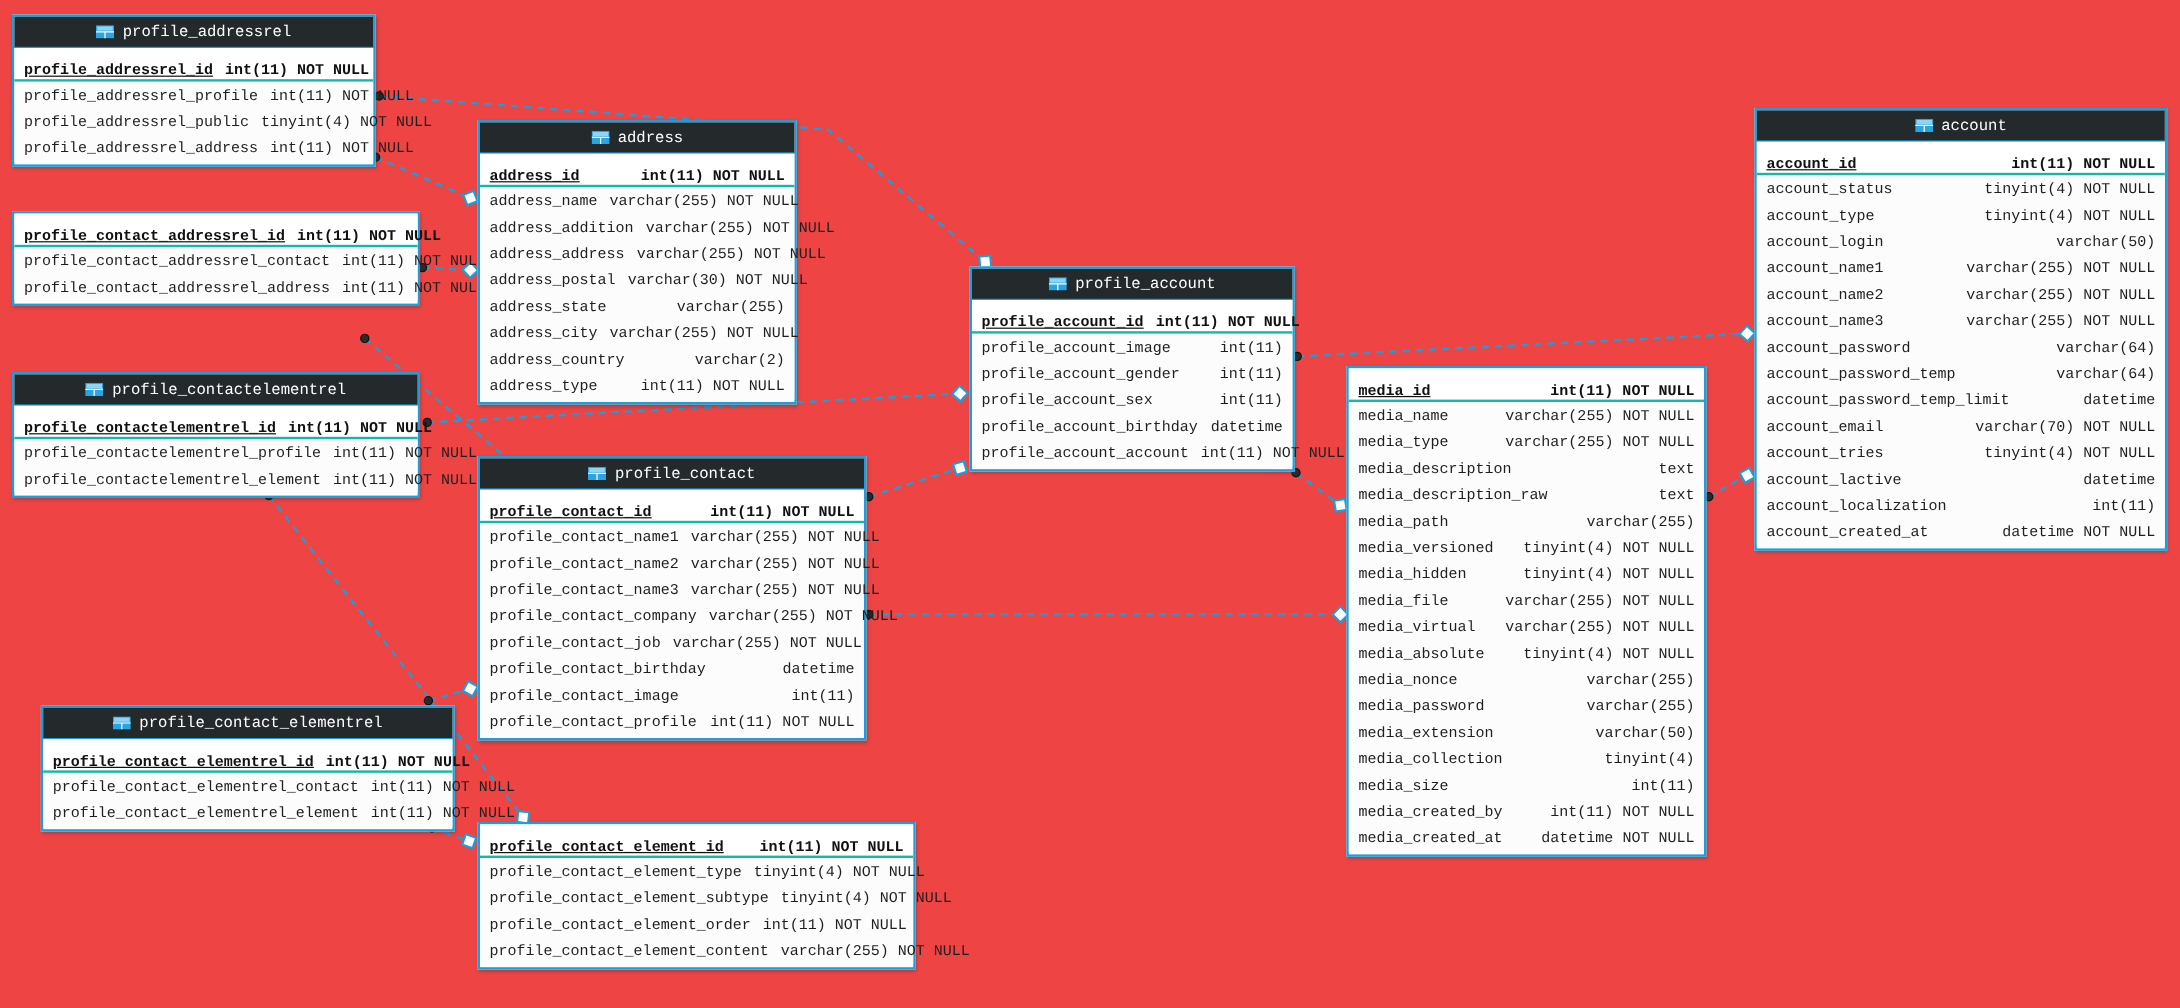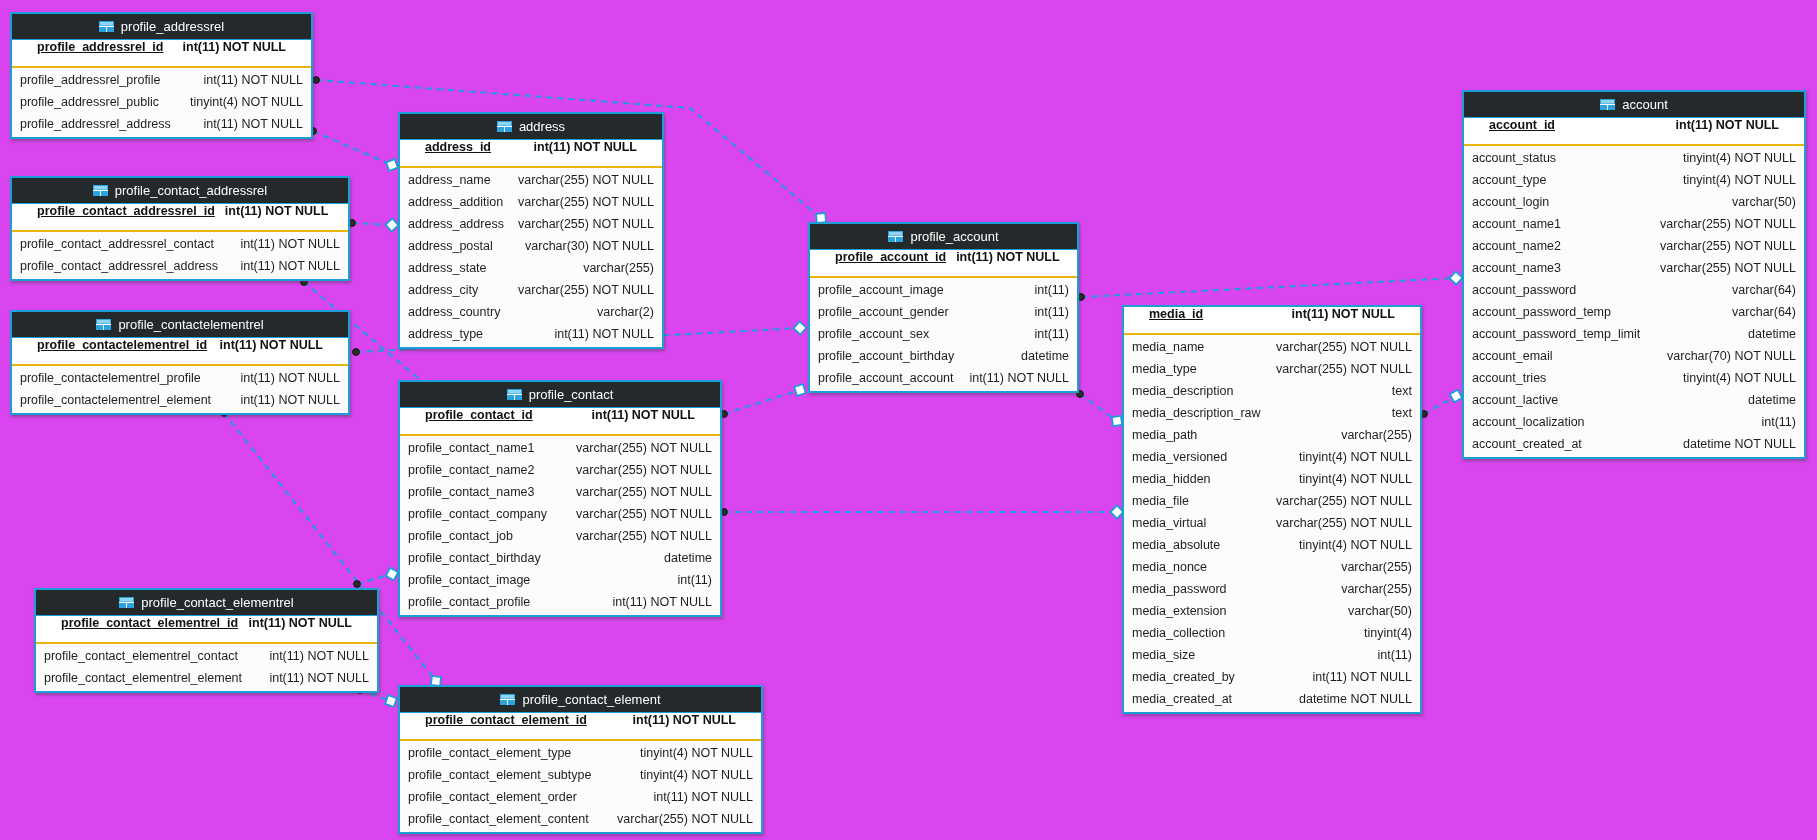--- a/index.html
+++ b/index.html
@@ -1,21 +1,21 @@
 <!DOCTYPE html>
 <html><head>
 <meta charset="utf-8">
 <style>
   html,body{margin:0;padding:0;background:#ffffff;}
   #canvas{
     position:relative;
     width:1817px;height:840px;
-    background:#d946ef;
+    background:#ef4444;
     overflow:hidden;
-    font-family:Liberation Sans, sans-serif;
+    font-family:Liberation Mono, monospace;
   }
   #relations{position:absolute;left:0;top:0;z-index:1;}
   .db-table{
     position:absolute;
     z-index:2;
     background:#fdfdfd;
     border:2px solid #1b9ed9;
     box-shadow:1px 2px 3px rgba(60,60,60,.45);
     box-sizing:border-box;
   }
@@ -26,28 +26,28 @@
     display:flex;align-items:center;justify-content:center;
     gap:7px;
     font-size:13px;
     border-bottom:1px solid #1b9ed9;
     cursor:move;
     white-space:nowrap;
   }
   .tbl-icon{flex:0 0 auto;display:block;}
   .pk-row{
     height:26px;
-    display:flex;align-items:flex-start;justify-content:space-between;
+    display:flex;align-items:flex-end;justify-content:space-between;
     gap:10px;
-    padding:0 25px;
+    padding:0 8px;
     background:#ffffff;
     color:#111111;
     font-size:12.5px;
     font-weight:bold;
-    border-bottom:2px solid #eab308;
+    border-bottom:2px solid #14b8a6;
     white-space:nowrap;
   }
   .pk-row .fname{text-decoration:underline;}
   .field-row{
     height:22px;
     display:flex;align-items:center;justify-content:space-between;
     gap:10px;
     padding:0 8px;
     background:#fcfcfc;
     color:#1e1e1e;
@@ -152,29 +152,20 @@
           <span class="fname">profile_addressrel_public</span>
           <span class="ftype">tinyint(4) NOT NULL</span>
         </div>
         <div class="field-row">
           <span class="fname">profile_addressrel_address</span>
           <span class="ftype">int(11) NOT NULL</span>
         </div>
       </div>
     </div>
     <div class="db-table" style="left: 10px; top: 176px; width: 340px;">
-      <div class="tbl-header">
-        <svg width="15" height="11" class="tbl-icon">
-          <rect x="0" y="0" width="15" height="11" fill="#2aa5e0"></rect>
-          <rect x="1" y="1" width="13" height="3.5" fill="#8ed4f4"></rect>
-          <line x1="0" y1="5.5" x2="15" y2="5.5" stroke="#fff" stroke-width="1"></line>
-          <line x1="7.5" y1="5.5" x2="7.5" y2="11" stroke="#fff" stroke-width="1"></line>
-        </svg>
-        <span>profile_contact_addressrel</span>
-      </div>
       <div class="pk-row">
         <span class="fname">profile_contact_addressrel_id</span>
         <span class="ftype">int(11) NOT NULL</span>
       </div>
       <div class="rows-wrap">
         <div class="field-row">
           <span class="fname">profile_contact_addressrel_contact</span>
           <span class="ftype">int(11) NOT NULL</span>
         </div>
         <div class="field-row">
@@ -226,21 +217,21 @@
         <div class="field-row">
           <span class="fname">profile_contact_elementrel_contact</span>
           <span class="ftype">int(11) NOT NULL</span>
         </div>
         <div class="field-row">
           <span class="fname">profile_contact_elementrel_element</span>
           <span class="ftype">int(11) NOT NULL</span>
         </div>
       </div>
     </div>
-    <div class="db-table" style="left: 398px; top: 100px; width: 266px; margin-top: 12px;">
+    <div class="db-table" style="left: 398px; top: 100px; width: 266px;">
       <div class="tbl-header">
         <svg width="15" height="11" class="tbl-icon">
           <rect x="0" y="0" width="15" height="11" fill="#2aa5e0"></rect>
           <rect x="1" y="1" width="13" height="3.5" fill="#8ed4f4"></rect>
           <line x1="0" y1="5.5" x2="15" y2="5.5" stroke="#fff" stroke-width="1"></line>
           <line x1="7.5" y1="5.5" x2="7.5" y2="11" stroke="#fff" stroke-width="1"></line>
         </svg>
         <span>address</span>
       </div>
       <div class="pk-row">
@@ -325,29 +316,20 @@
           <span class="fname">profile_contact_image</span>
           <span class="ftype">int(11)</span>
         </div>
         <div class="field-row">
           <span class="fname">profile_contact_profile</span>
           <span class="ftype">int(11) NOT NULL</span>
         </div>
       </div>
     </div>
     <div class="db-table" style="left: 398px; top: 685px; width: 365px;">
-      <div class="tbl-header">
-        <svg width="15" height="11" class="tbl-icon">
-          <rect x="0" y="0" width="15" height="11" fill="#2aa5e0"></rect>
-          <rect x="1" y="1" width="13" height="3.5" fill="#8ed4f4"></rect>
-          <line x1="0" y1="5.5" x2="15" y2="5.5" stroke="#fff" stroke-width="1"></line>
-          <line x1="7.5" y1="5.5" x2="7.5" y2="11" stroke="#fff" stroke-width="1"></line>
-        </svg>
-        <span>profile_contact_element</span>
-      </div>
       <div class="pk-row">
         <span class="fname">profile_contact_element_id</span>
         <span class="ftype">int(11) NOT NULL</span>
       </div>
       <div class="rows-wrap">
         <div class="field-row">
           <span class="fname">profile_contact_element_type</span>
           <span class="ftype">tinyint(4) NOT NULL</span>
         </div>
         <div class="field-row">

